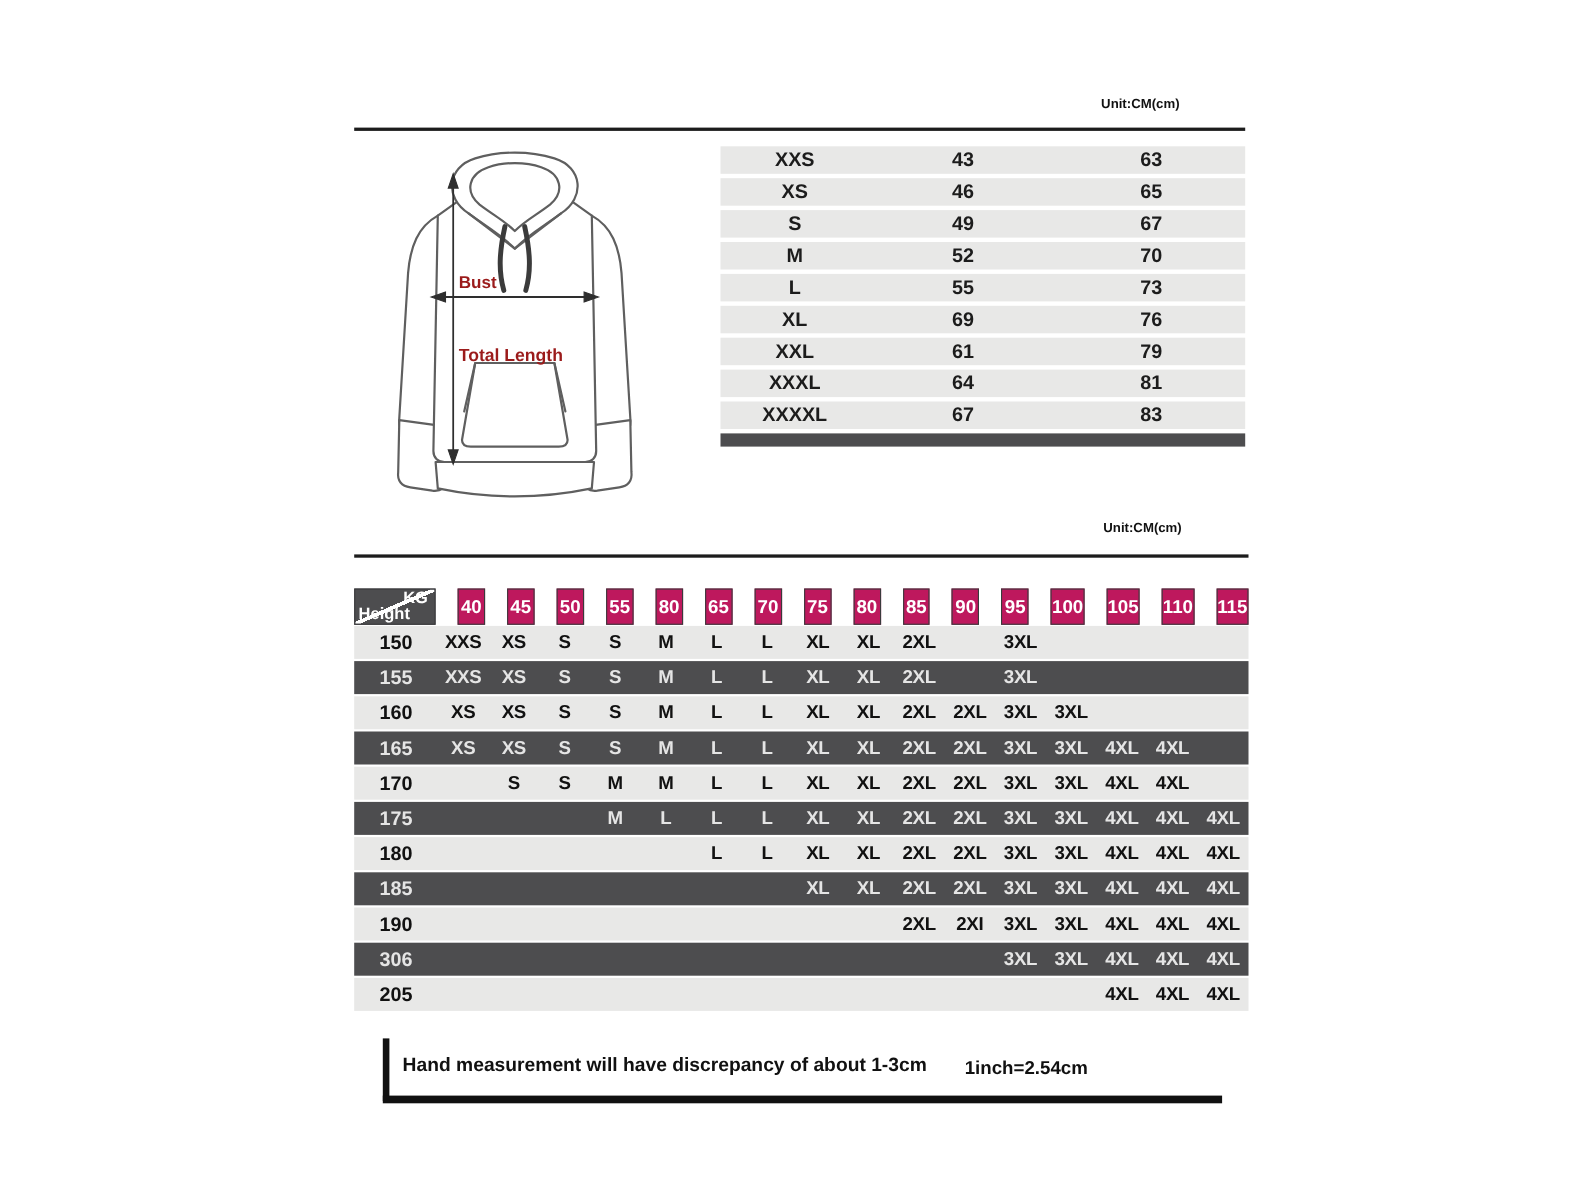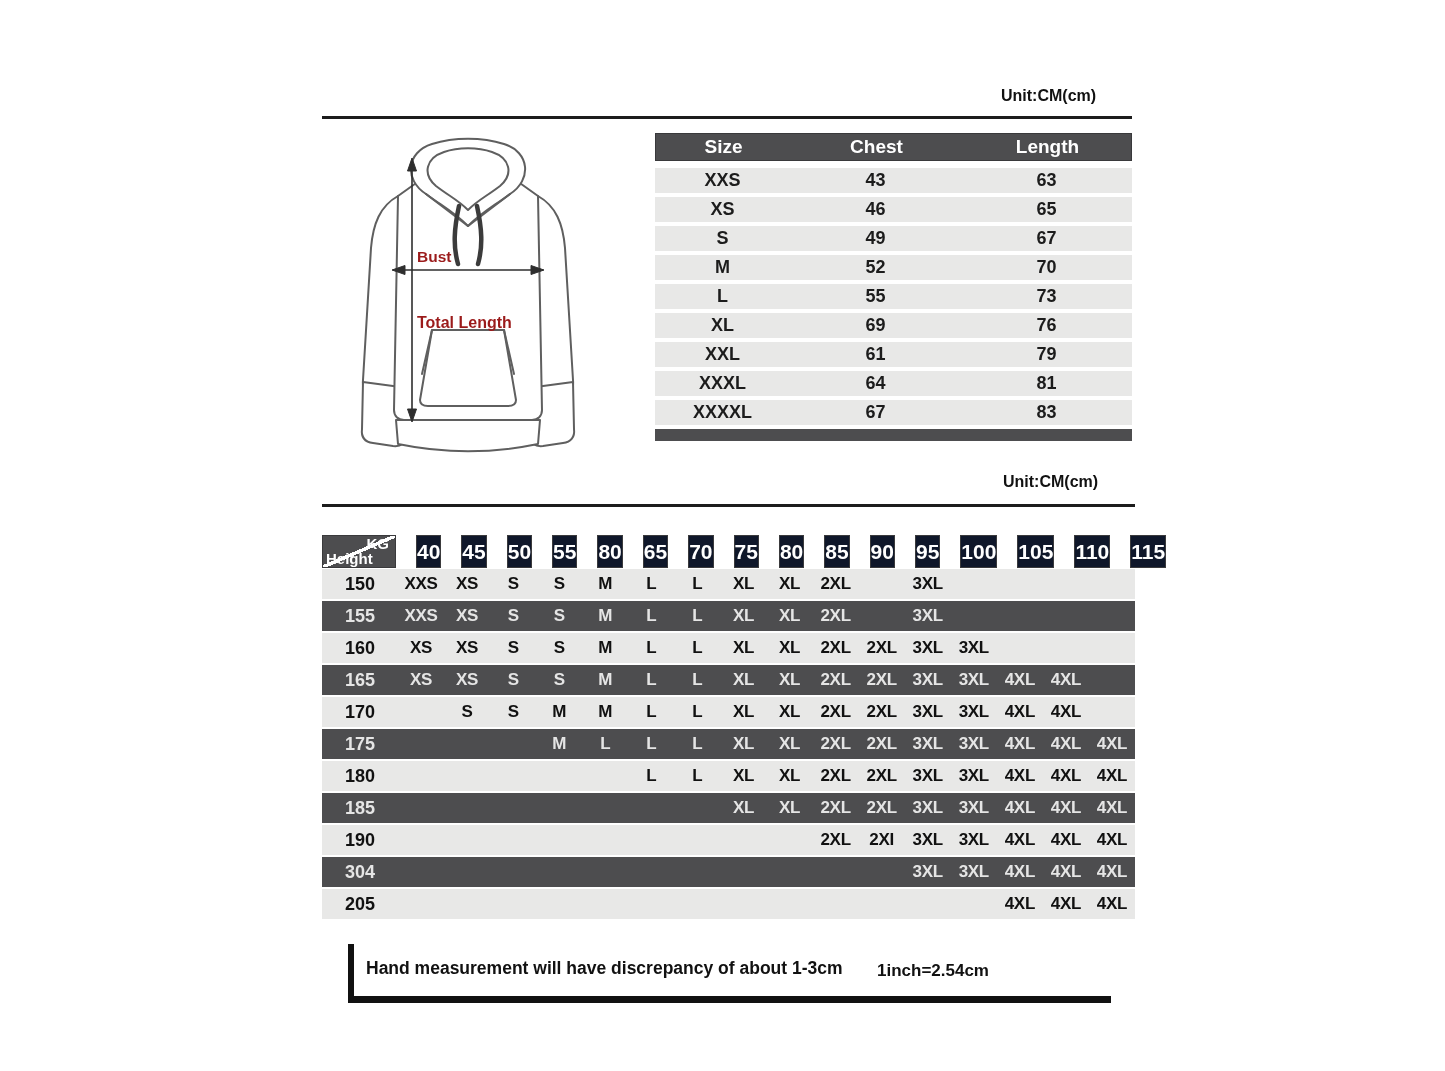--- a/index.html
+++ b/index.html
@@ -8,21 +8,21 @@
     font-family:"Liberation Sans",sans-serif;font-weight:bold;color:#1c1c1c;
   }
   
   .titlebar{
     position:absolute;background:#4d4d4f;border:1px solid #3a3a3c;box-sizing:border-box;
     color:#fff;display:flex;align-items:center;justify-content:center;
     font-size:19px;letter-spacing:.2px;
   }
   .t1{left:517px;top:80px;width:408px;height:31px;}
   .t2{left:440px;top:467px;width:557px;height:31px;}
-  .unit{position:absolute;font-size:16px;color:#111;}
+  .unit{position:absolute;font-size:12px;color:#111;}
   .u1{left:1001px;top:87px;}
   .u2{left:1003px;top:473px;}
   .rule{position:absolute;background:#1c1c1c;height:3px;}
   .r1{left:322px;top:116px;width:810px;}
   .r2{left:322px;top:504px;width:813px;}
 
   
   .hoodie{position:absolute;left:332px;top:134px;width:272px;height:322px;}
   .redlabel{fill:#9b1b1b;font-family:"Liberation Sans",sans-serif;font-weight:bold;}
 
@@ -36,22 +36,22 @@
   .st-row{
     display:grid;grid-template-columns:135px 171px 171px;
     background:#e8e8e7;height:25px;line-height:25px;font-size:18px;text-align:center;margin-bottom:4px;
   }
   .st-footer{height:12px;background:#4d4d4f;margin-top:2px;}
 
   
   .rec-table{position:absolute;left:322px;top:535px;width:813px;}
   .rt-header{display:grid;grid-template-columns:76px repeat(16,1fr);height:33px;margin-bottom:1px;gap:16px;}
   .rt-hcell{
-    margin:0 2px;background:#0f172a;border:1px solid #3a3a3c;box-sizing:border-box;
-    color:#fff;font-size:21px;line-height:31px;text-align:center;
+    margin:0 2px;background:#be185d;border:1px solid #3a3a3c;box-sizing:border-box;
+    color:#fff;font-size:17px;line-height:31px;text-align:center;
   }
   .rt-hcell:last-child{margin-right:0;}
   .rt-corner{
     position:relative;margin:0 2px 0 0;background:#4d4d4f;border:1px solid #3a3a3c;box-sizing:border-box;overflow:hidden;
   }
   .rt-corner::after{
     content:"";position:absolute;left:0;top:0;width:100%;height:100%;
     background:linear-gradient(to bottom right,transparent 47%,#fff 47%,#fff 53%,transparent 53%);
   }
   .corner-kg{position:absolute;top:0px;right:6px;font-size:15px;color:#fff;z-index:1;line-height:16px;}
@@ -103,25 +103,20 @@
       <polygon points="80,288 75.5,275 84.5,275"></polygon>
       <line x1="67" y1="136" x2="205" y2="136" stroke-width="1.6"></line>
       <polygon points="60,136 73,131.5 73,140.5"></polygon>
       <polygon points="212,136 199,131.5 199,140.5"></polygon>
     </g>
     <text class="redlabel" x="85" y="128" font-size="15.5">Bust</text>
     <text class="redlabel" x="85" y="194" font-size="16">Total Length</text>
   </svg>
 
   <div class="size-table">
-    <div class="st-header">
-        <div class="st-hcell">Size</div>
-        <div class="st-hcell">Chest</div>
-        <div class="st-hcell">Length</div>
-      </div>
     <div>
         <div class="st-row">
           <div class="st-cell">XXS</div>
           <div class="st-cell">43</div>
           <div class="st-cell">63</div>
         </div>
         <div class="st-row">
           <div class="st-cell">XS</div>
           <div class="st-cell">46</div>
           <div class="st-cell">65</div>
@@ -357,21 +352,21 @@
           <div class="rt-cell"></div>
           <div class="rt-cell">2XL</div>
           <div class="rt-cell">2XI</div>
           <div class="rt-cell">3XL</div>
           <div class="rt-cell">3XL</div>
           <div class="rt-cell">4XL</div>
           <div class="rt-cell">4XL</div>
           <div class="rt-cell">4XL</div>
         </div>
         <div class="rt-row dark">
-          <div class="rt-height">304</div>
+          <div class="rt-height">306</div>
           <div class="rt-cell"></div>
           <div class="rt-cell"></div>
           <div class="rt-cell"></div>
           <div class="rt-cell"></div>
           <div class="rt-cell"></div>
           <div class="rt-cell"></div>
           <div class="rt-cell"></div>
           <div class="rt-cell"></div>
           <div class="rt-cell"></div>
           <div class="rt-cell"></div>

